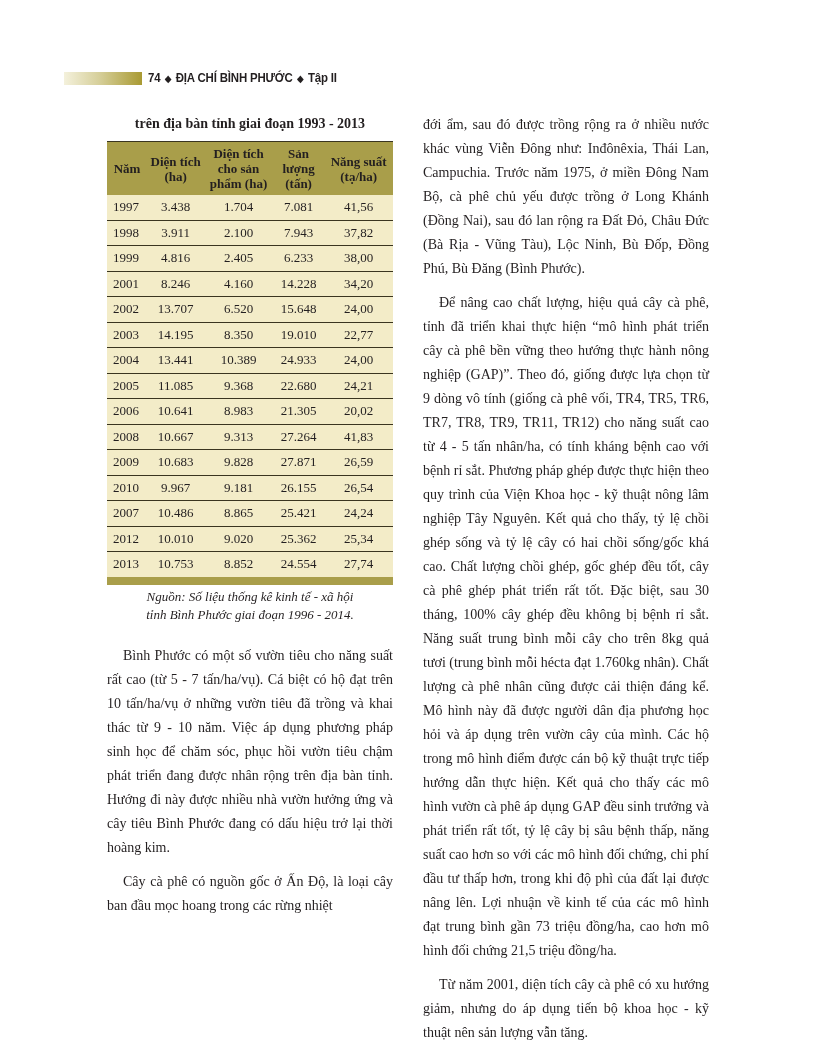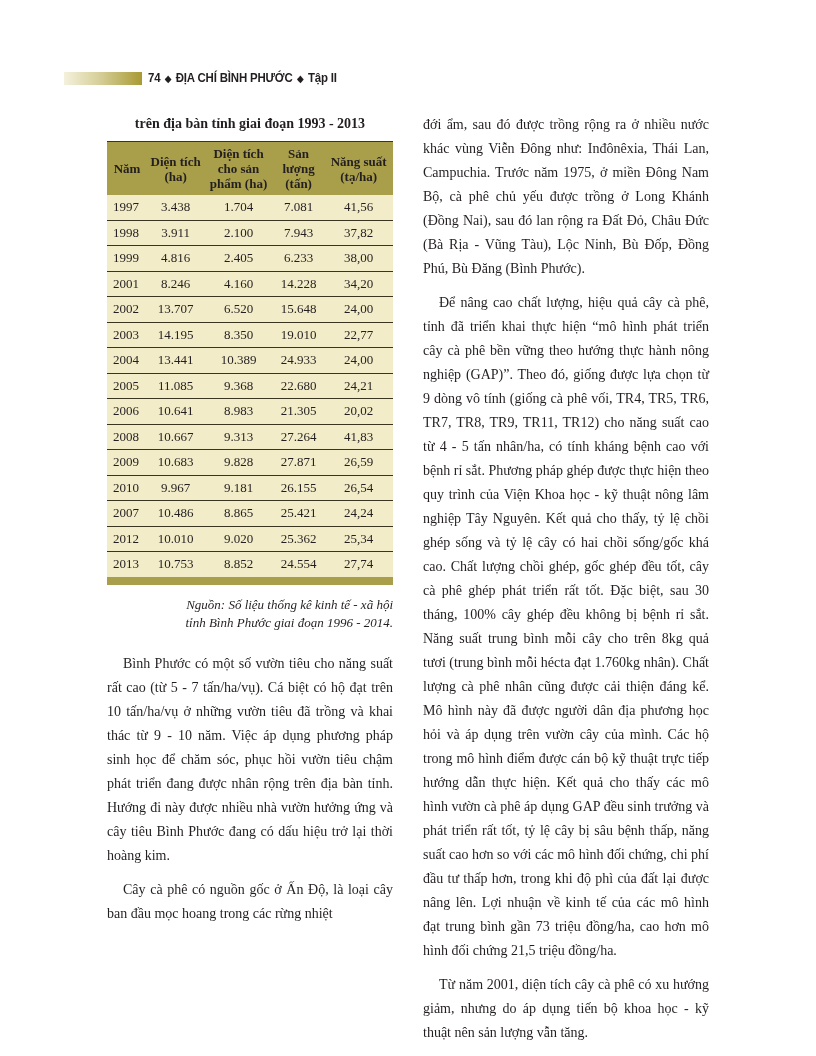--- a/index.html
+++ b/index.html
@@ -10,21 +10,21 @@
   .head-text .dia{font-size:10px;margin:0 5px;}
   .col-left{position:absolute;left:107px;top:113px;width:286px;}
   .col-right{position:absolute;left:423px;top:113px;width:286px;}
   .table-title{text-align:center;font-weight:bold;font-size:14px;line-height:21px;margin:0 0 7px 0;}
   table.data{width:100%;border-collapse:collapse;font-size:13px;}
   table.data thead th{background:#a99e4a;font-weight:bold;font-size:13px;line-height:15px;padding:4px 2px;text-align:center;border-top:1.5px solid #3a3520;}
   table.data tbody td{background:#f3ecc8;height:24.5px;padding:0 2px;text-align:center;border-bottom:1px solid #3a3520;}
   table.data tbody td:first-child{text-align:left;padding-left:6px;}
   table.data tbody tr:last-child td{border-bottom:none;font-family:Liberation Serif, serif;}
   .table-bottom{height:8px;background:#a99e4a;}
-  .source{text-align:right;font-style:italic;font-size:13px;line-height:18px;margin-top:11px;}
+  .source{text-align:center;font-style:italic;font-size:13px;line-height:18px;margin-top:3px;}
   p.body{margin:0;font-size:14px;line-height:24px;text-align:justify;text-indent:16px;}
   .gap{height:10px;}
   .subhead{font-style:italic;font-size:14.5px;line-height:24px;text-indent:16px;margin:0;}
 </style>
 </head>
 <body>
 
 <div class="running-head">
   <div class="head-bar"></div>
   <div class="head-text">

